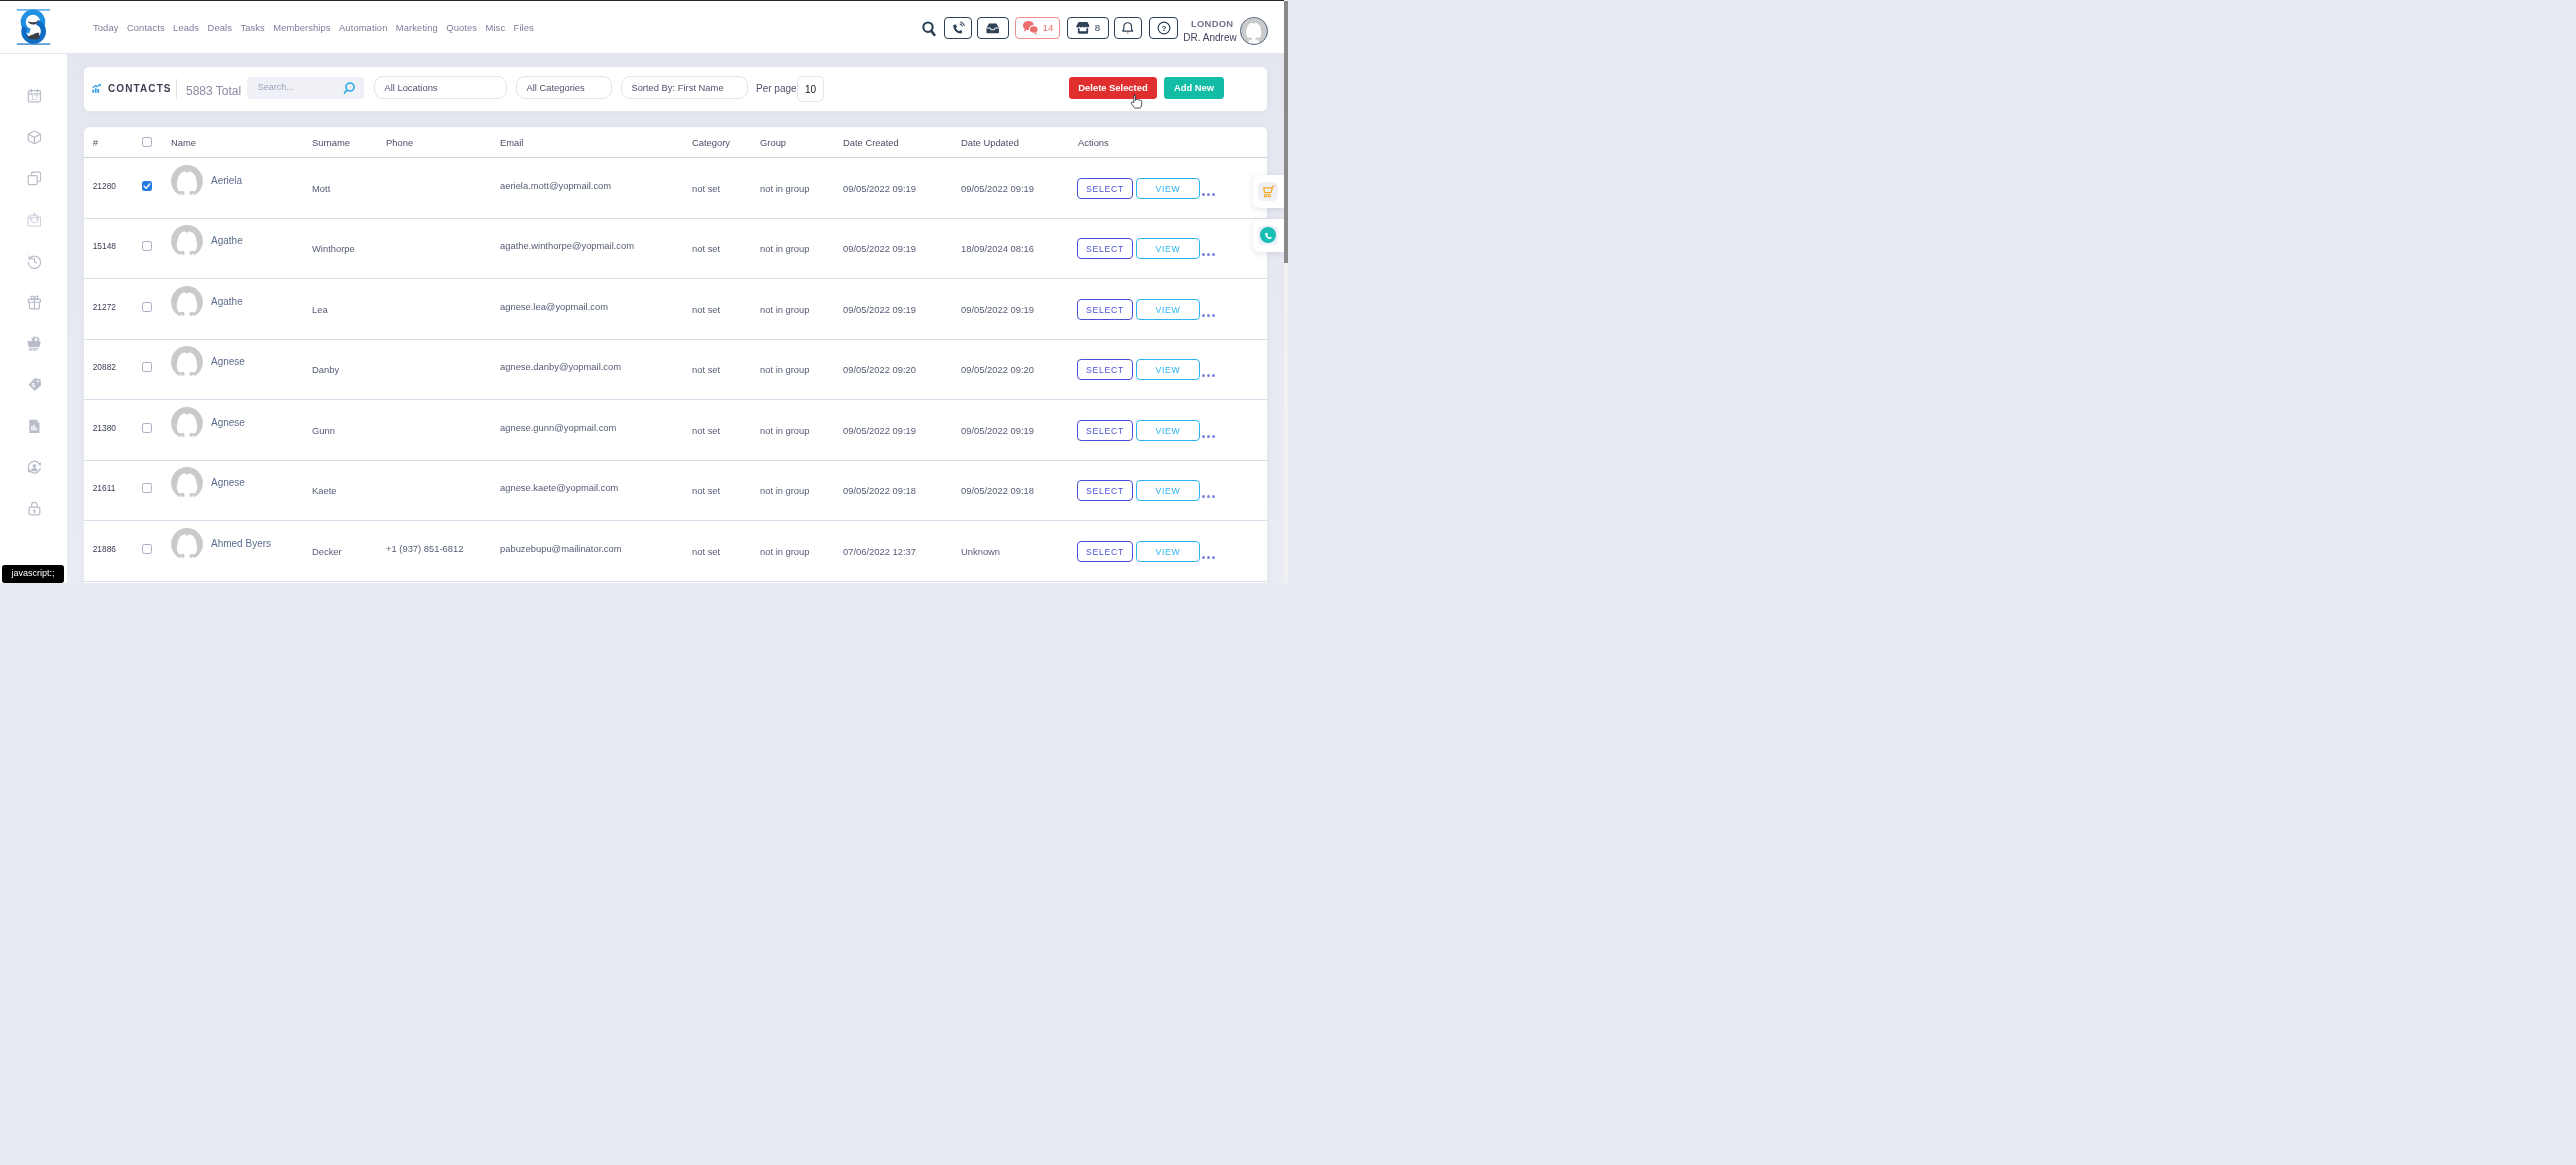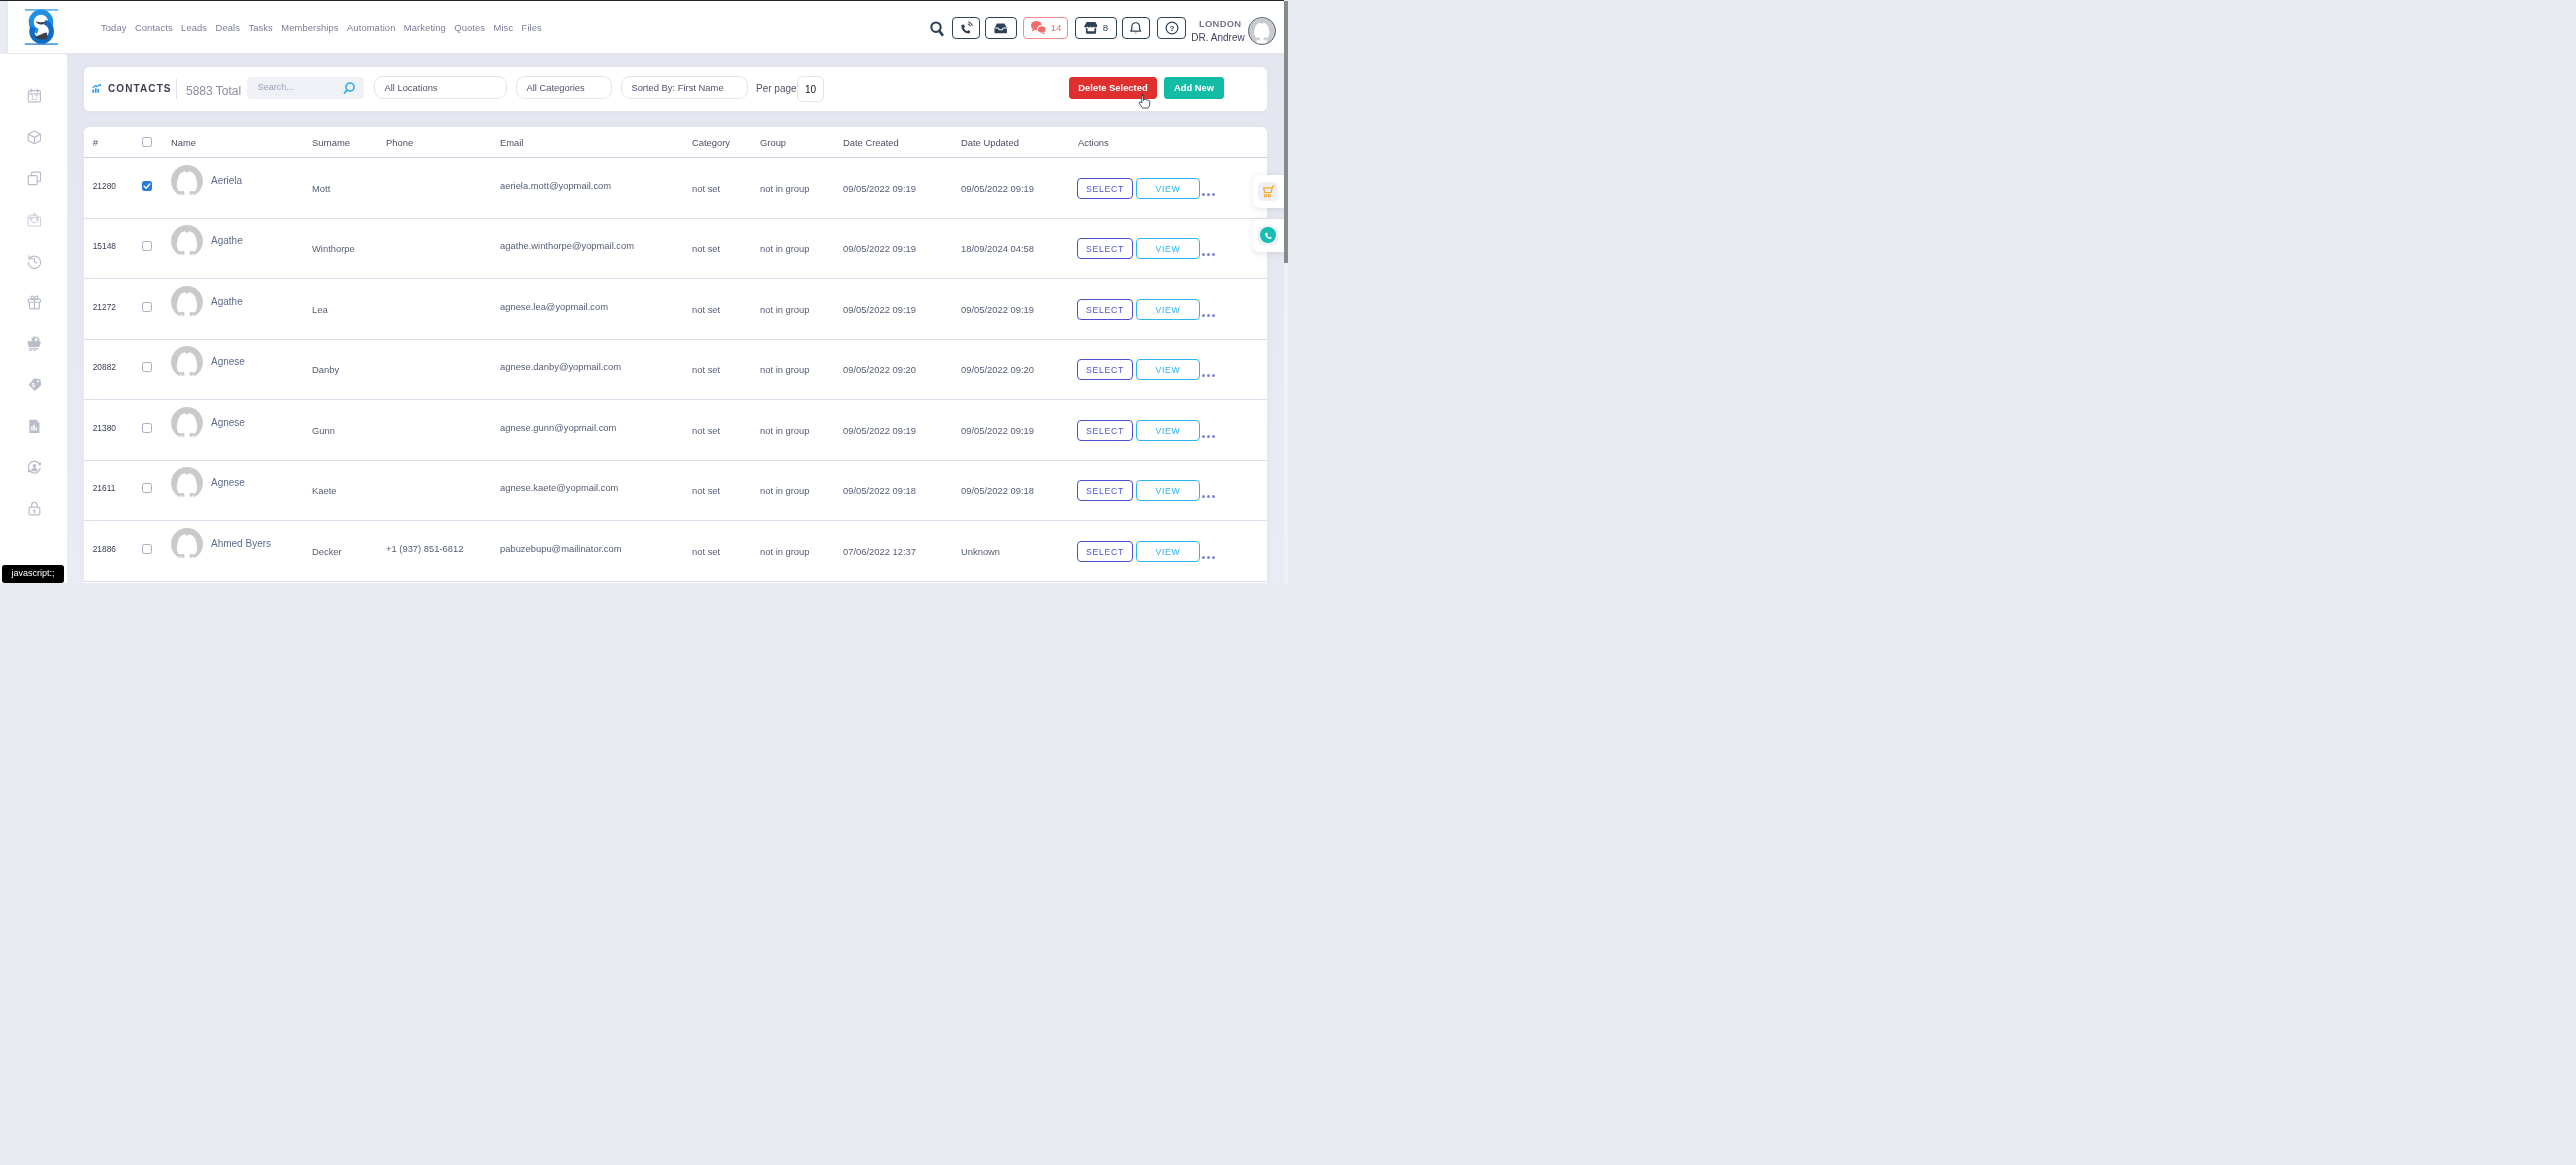--- a/index.html
+++ b/index.html
@@ -1,19 +1,19 @@
 <!DOCTYPE html>
 <html style="font-size:10.7px"><head>
 <meta charset="utf-8">
 <style>
 * { margin:0; padding:0; box-sizing:border-box; }
 html,body { width:1288px; height:583px; overflow:hidden; }
 body { font-family:"Liberation Sans", sans-serif; background:#e9ebf3; position:relative; }
 #topline { position:absolute; left:0; top:0; width:1288px; height:1px; background:#23242e; z-index:60; }
-#topbar { position:absolute; left:0; top:1px; width:1288px; height:52px; background:#fff; z-index:30; box-shadow:0 1.3px 5.4px rgba(40,50,90,.05);margin-left:8px; }
+#topbar { position:absolute; left:0; top:1px; width:1288px; height:52px; background:#fff; z-index:30; box-shadow:0 1.3px 5.4px rgba(40,50,90,.05); }
 #sidebar { position:absolute; left:0; top:54px; width:67px; height:529px; background:#fff; z-index:20; }
 #content { position:absolute; left:67px; top:54px; width:1217px; height:529px; background:linear-gradient(180deg,#e5e7f0 0%,#eaecf4 100%); }
 #logo { position:absolute; left:16px; top:7.4px; }
 #nav { position:absolute; left:93px; top:0; height:52px; display:flex; align-items:center; font-size:9.4px; color:#7b7d98; }
 #nav span { margin-right:8.4px; letter-spacing:0.1px; }
 .tbicon { position:absolute; top:16px; height:21.5px; border:1.1px solid #2e4156; border-radius:4px; background:#fff; display:flex; align-items:center; justify-content:center; }
 .tbicon.red { border-color:#f08c8c; }
 #who .loc { position:absolute; top:17.4px; left:1191px; width:38px; text-align:center; font-size:9.4px; font-weight:bold; color:#73738e; letter-spacing:0.3px; }
 #who .name { position:absolute; top:31px; left:1181px; width:58px; text-align:center; font-size:10px; color:#414160; white-space:nowrap; }
 #who .ava { position:absolute; top:16px; left:1240px; width:27.5px; height:27.5px; border-radius:50%; border:1px solid #51617a; overflow:hidden; background:#c9cacc; }
@@ -318,21 +318,21 @@
 <path fill="#c9cacc" d="M13.4 38.6 l1.1 5.6 1.0-3.4 .7 3.9 1.1-3.1 .8 3.3 1.2-2.7 1.0 2.5 1.2-2.3 -.9-4.2 z"></path>
 <path fill="#c9cacc" d="M36.6 38.6 l-1.1 5.6 -1.0-3.4 -.7 3.9 -1.1-3.1 -.8 3.3 -1.2-2.7 -1.0 2.5 -1.2-2.3 .9-4.2 z"></path>
 </svg></div>
   <div class="nm">Agathe</div>
   <div class="cell c-sur">Winthorpe</div>
 
   <div class="cell c-em">agathe.winthorpe@yopmail.com</div>
   <div class="cell c-cat">not set</div>
   <div class="cell c-grp">not in group</div>
   <div class="cell c-cre">09/05/2022 09:19</div>
-  <div class="cell c-upd">18/09/2024 04:58</div>
+  <div class="cell c-upd">18/09/2024 08:16</div>
   <div class="abtn sel-btn">SELECT</div>
   <div class="abtn view-btn">VIEW</div>
   <div class="dots"><i></i><i></i><i></i></div>
 </div>
 <div class="row" style="top:152px">
   <div class="cell id">21272</div>
   <div class="cb"></div>
   <div class="av"><svg width="34" height="34" viewBox="0 0 50 50">
 <circle cx="25" cy="23.4" r="23.4" fill="#c9cacc"></circle>
 <path fill="#fff" d="M21.9 9.1 Q14.4 10.6 11.9 18.6 L10.2 26.4 Q9.2 32.6 12.0 37.0 L14.4 40.2 15.6 49.8 L34.4 49.8 L35.6 40.2 38.0 37.0 Q40.8 32.6 39.8 26.4 L38.1 18.6 Q35.6 10.6 28.1 9.1 L25 11.8 Z"></path>

